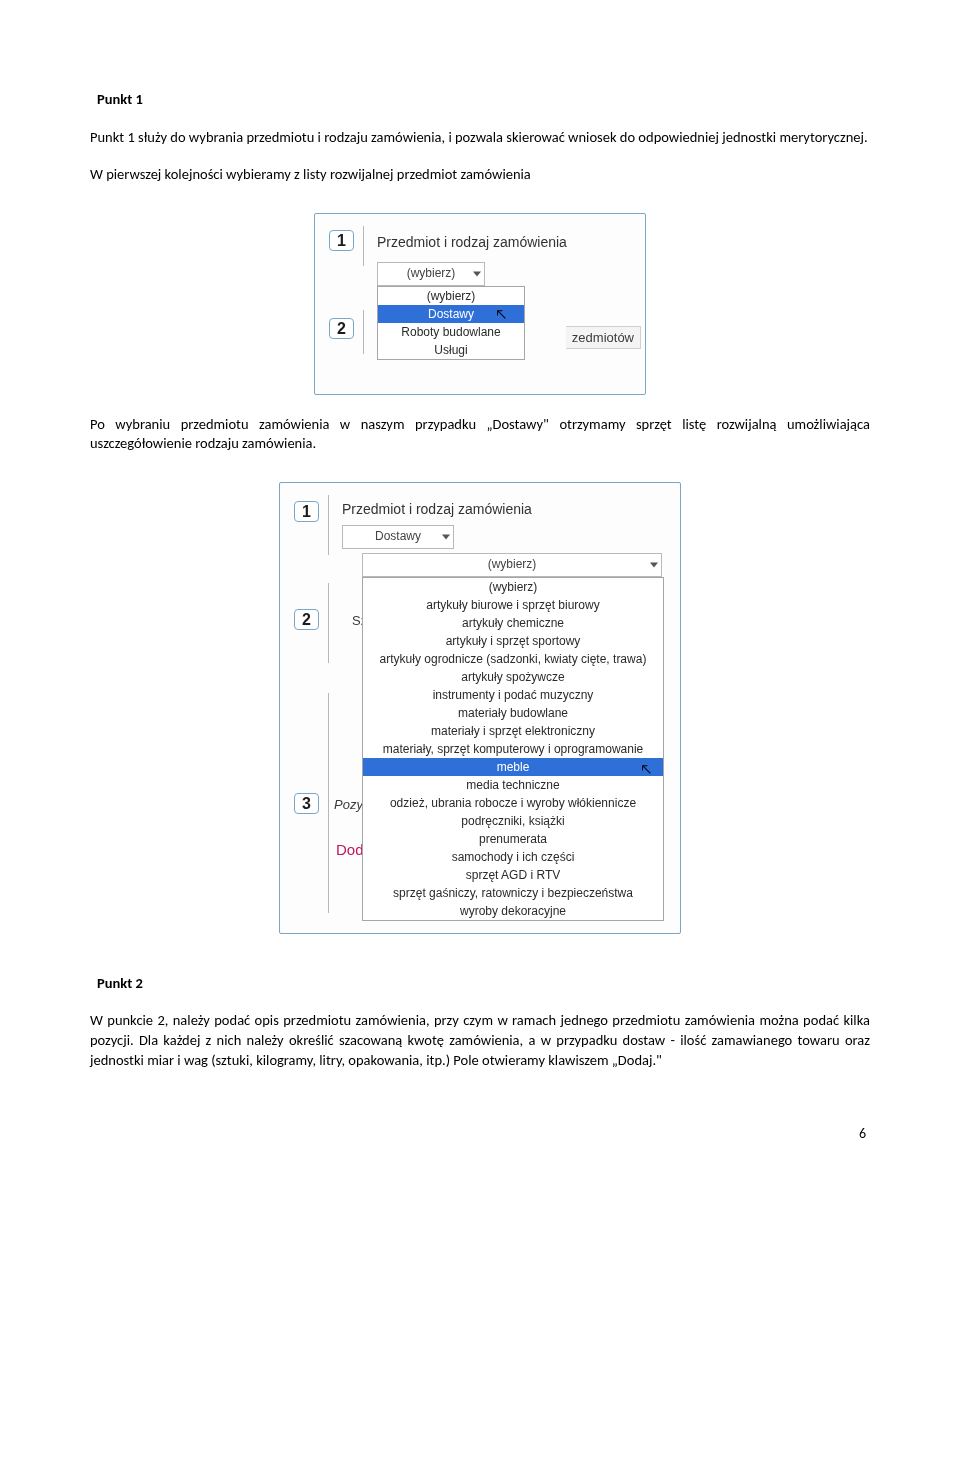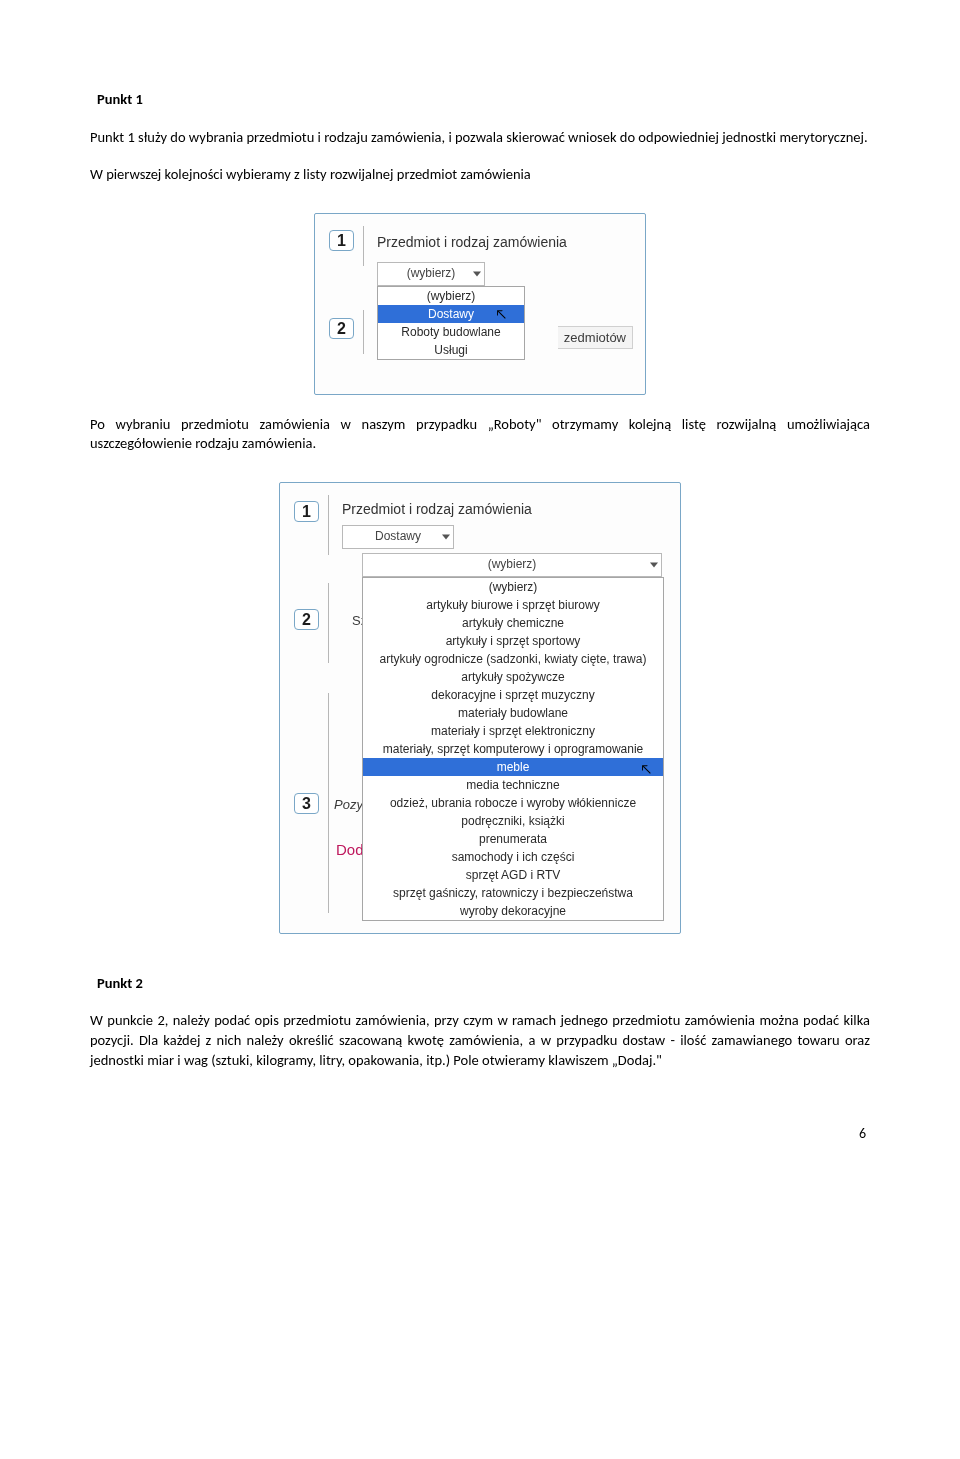--- a/index.html
+++ b/index.html
@@ -131,28 +131,28 @@
       <div class="opt">(wybierz)</div>
       <div class="opt hl">Dostawy</div>
       <div class="opt">Roboty budowlane</div>
       <div class="opt">Usługi</div>
     </div>
     <span class="cursor-icon" style="left:180px; top:92px;">↖</span>
 
     <div class="num-badge" style="left:14px; top:104px;">2</div>
     <div class="vline" style="left:48px; top:96px; height:44px;"></div>
 
-    <div class="ui-text" style="right:12px; top:112px; background:#f4f4f4; border:1px solid #d0d0d0; border-left:none; padding:3px 6px;">zedmiotów</div>
+    <div class="ui-text" style="right:4px; top:112px; background:#f4f4f4; border:1px solid #d0d0d0; border-left:none; padding:3px 6px;">zedmiotów</div>
   </div>
 </div>
 
 <div class="spacer-sm"></div>
 <div class="spacer-sm"></div>
 
-<p class="justify">Po wybraniu przedmiotu zamówienia w naszym przypadku „Roboty" otrzymamy kolejną listę rozwijalną umożliwiająca uszczegółowienie rodzaju zamówienia.</p>
+<p class="justify">Po wybraniu przedmiotu zamówienia w naszym przypadku „Dostawy" otrzymamy sprzęt listę rozwijalną umożliwiająca uszczegółowienie rodzaju zamówienia.</p>
 
 <div class="spacer-sm"></div>
 
 <div class="center-wrap">
   <div class="panel panel-2">
     <div class="num-badge" style="left:14px; top:18px;">1</div>
     <div class="vline" style="left:48px; top:12px; height:60px;"></div>
     <div class="ui-text" style="left:62px; top:18px; font-size:14px; color:#333;">Przedmiot i rodzaj zamówienia</div>
 
     <div class="field" style="left:62px; top:42px; width:112px; height:24px;">
@@ -174,21 +174,21 @@
     <div class="ui-text" style="left:54px; top:314px;font-style:italic;">Pozy</div>
     <div class="red-text" style="left:56px; top:358px;">Dod</div>
 
     <div class="listbox" style="left:82px; top:94px; width:302px;">
       <div class="opt">(wybierz)</div>
       <div class="opt">artykuły biurowe i sprzęt biurowy</div>
       <div class="opt">artykuły chemiczne</div>
       <div class="opt">artykuły i sprzęt sportowy</div>
       <div class="opt">artykuły ogrodnicze (sadzonki, kwiaty cięte, trawa)</div>
       <div class="opt">artykuły spożywcze</div>
-      <div class="opt">dekoracyjne i sprzęt muzyczny</div>
+      <div class="opt">instrumenty i podać muzyczny</div>
       <div class="opt">materiały budowlane</div>
       <div class="opt">materiały i sprzęt elektroniczny</div>
       <div class="opt">materiały, sprzęt komputerowy i oprogramowanie</div>
       <div class="opt hl">meble</div>
       <div class="opt">media techniczne</div>
       <div class="opt">odzież, ubrania robocze i wyroby włókiennicze</div>
       <div class="opt">podręczniki, książki</div>
       <div class="opt">prenumerata</div>
       <div class="opt">samochody i ich części</div>
       <div class="opt">sprzęt AGD i RTV</div>

